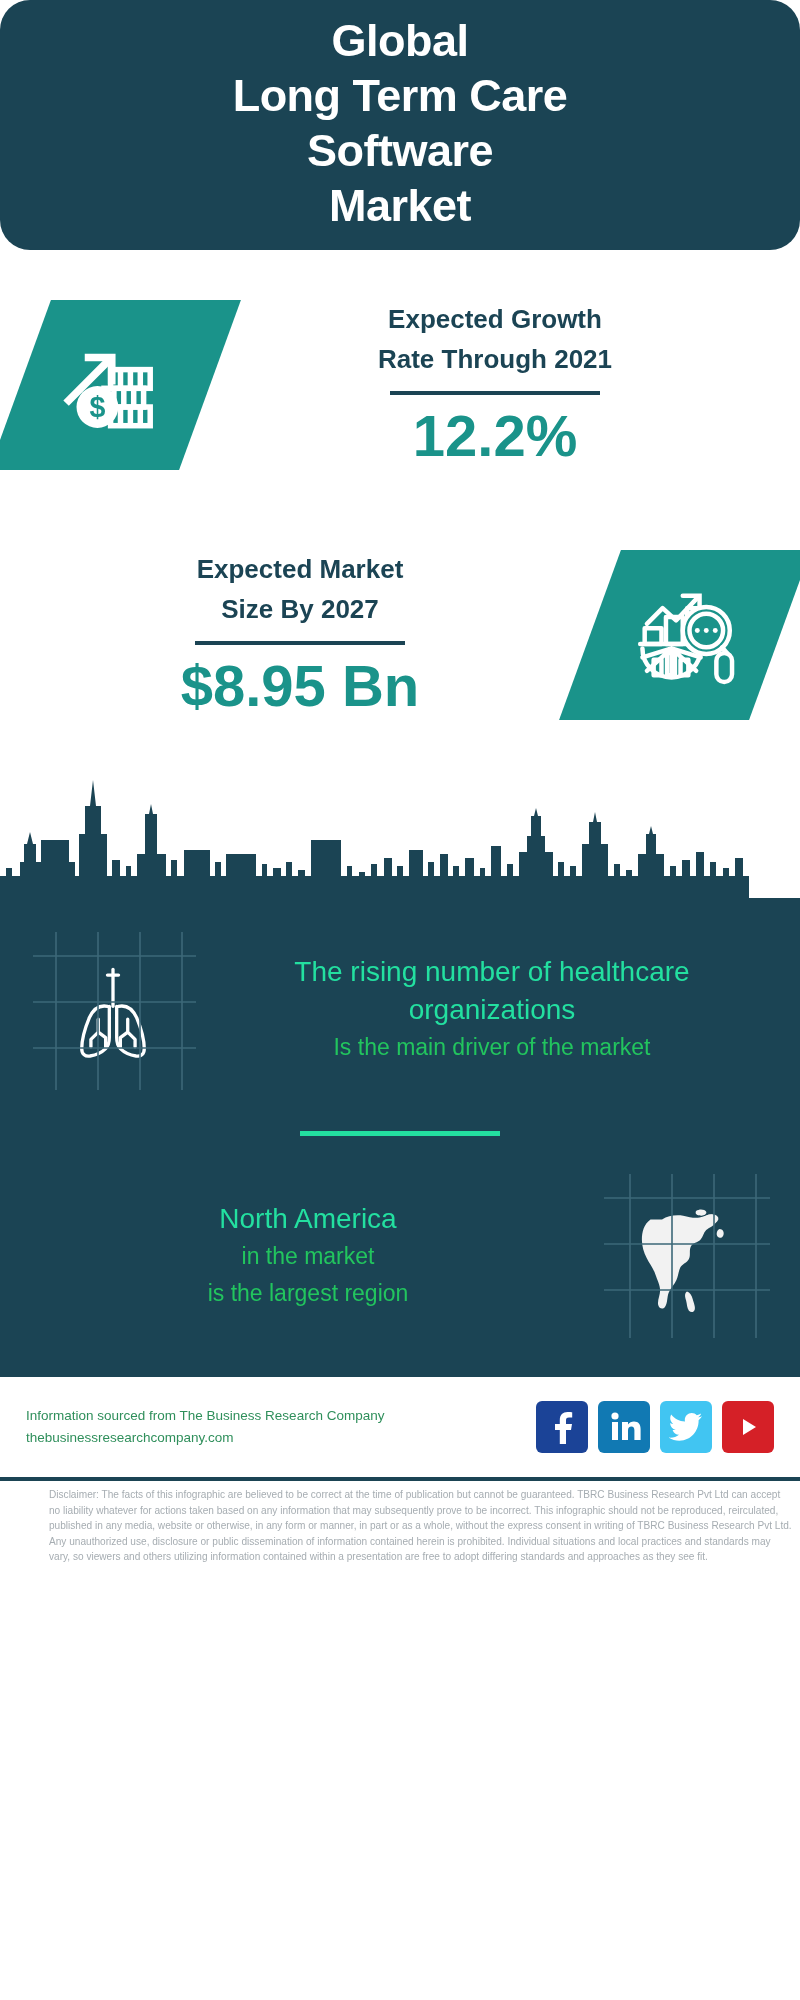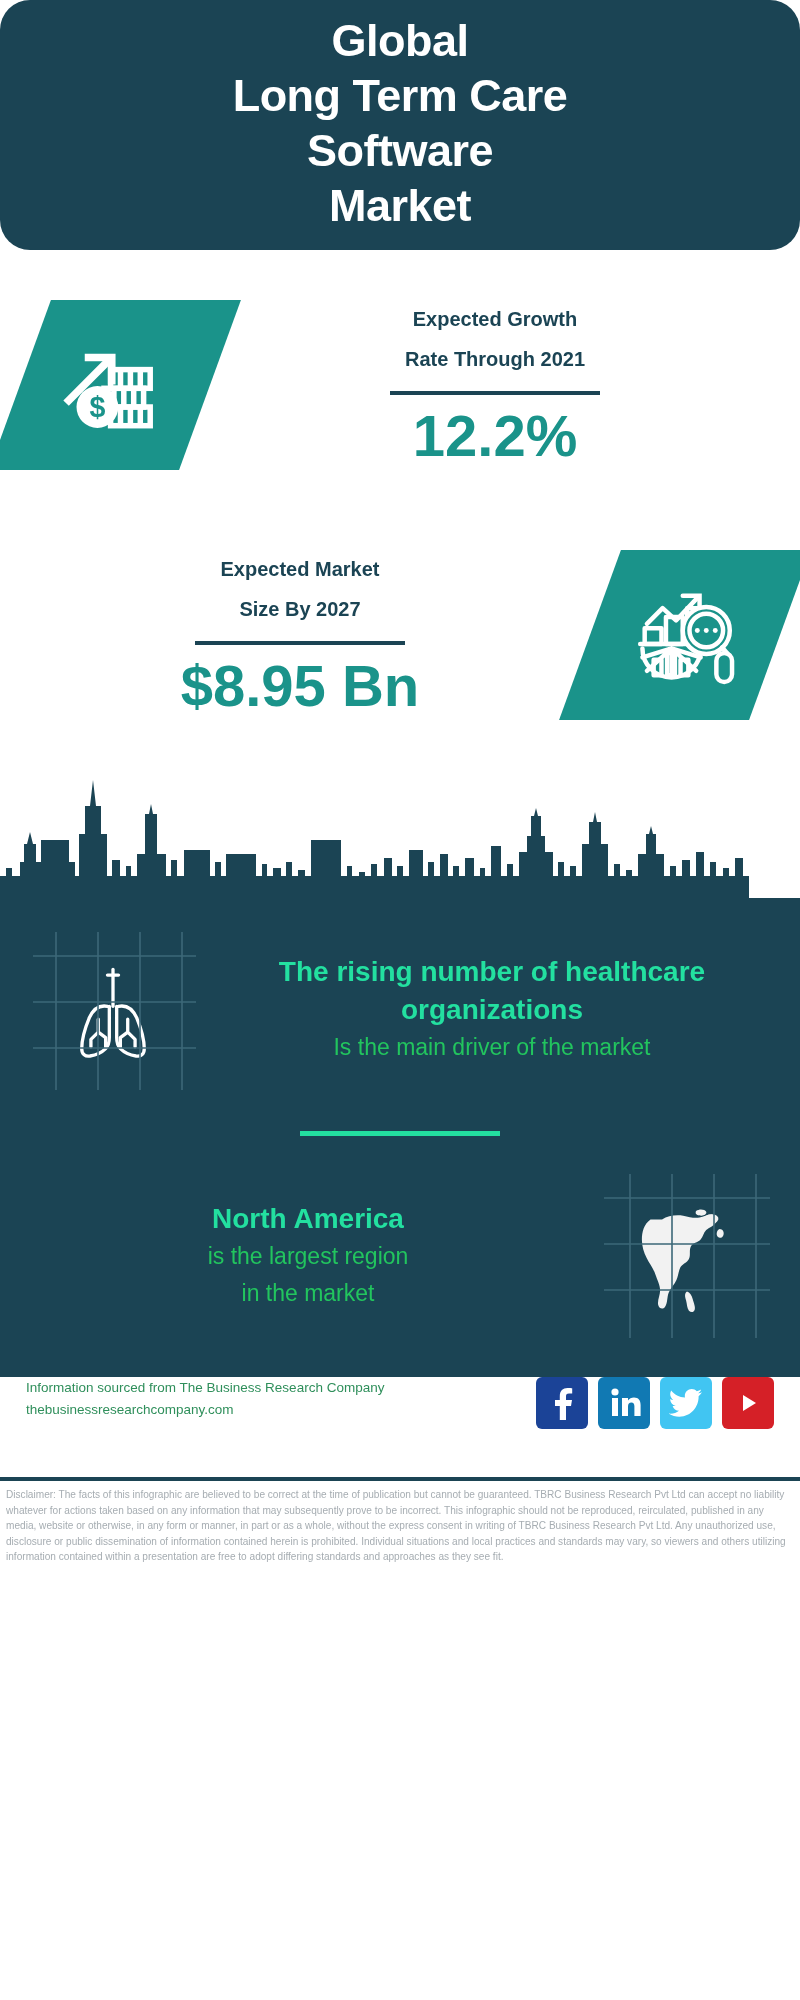--- a/index.html
+++ b/index.html
@@ -42,21 +42,21 @@
     width:190px; height:170px;
     background:#1a938a;
     transform:skewX(-20deg);
     display:flex; align-items:center; justify-content:center;
     flex:0 0 auto;
   }
   .para > svg { transform:skewX(20deg); }
   .stat-text { flex:1; display:flex; flex-direction:column; align-items:center; }
   .stat-title {
     color:#1b4454;
-    font-size:20px;
+    font-size:26px;
     line-height:40px;
     font-weight:bold;
     text-align:center;
   }
   .rule-dark {
     width:210px; height:4px; background:#1b4454;
     margin:12px 0 6px;
   }
   .stat-value {
     color:#1a938a;
@@ -89,40 +89,40 @@
     width:170px; height:175px;
     flex:0 0 auto;
     position:relative;
     display:flex; align-items:center; justify-content:center;
   }
   .grid-ico .grid { position:absolute; inset:0; }
   .insight-text { flex:1; text-align:center; padding:0 4px; }
   .hl {
     color:#23e0a0;
     font-size:28px; line-height:38px;
-    font-weight:bold;
+    font-weight:normal;
     display:block;
   }
   .sub {
     color:#22c55e;
     font-size:23px; line-height:37px;
     display:block;
   }
   .divider-green {
     width:200px; height:5px; background:#23e0a0;
     margin:28px auto 18px;
   }
   .insight-rev .grid-ico { order:2; }
   .insight-rev .insight-text { order:1; }
 
   
   .footer {
     background:#ffffff;
     height:100px;
-    display:flex; align-items:flex-start;
+    display:flex; align-items:center;
     padding:0 26px;
     gap:5px;
   }
   .src { flex:1; }
   .src div {
     color:#2f8f5b;
     font-size:13.5px;
     line-height:22px;
   }
   .socials { display:flex; gap:10px; flex:0 0 auto; }
@@ -134,20 +134,21 @@
   .soc-yt { background:#d52027; }
 
   .divider-bar { height:4px; background:#1b4454; }
 
   .disclaimer {
     color:#a6adb2;
     font-size:10.1px;
     line-height:15.5px;
     padding:6px 6px 0 6px;
     text-align:left;
+    margin-left:43px;
   }
 </style>
 </head>
 <body>
 
 <div class="page">
 
   <div class="header">
     <h1>
       <span class="ln">Global</span>
@@ -267,22 +268,22 @@
             <path d="M24 22 c6 -4 14 -5 22 -4 c6 1 11 3 17 2 c5 -1 9 -4 14 -3 c4 1 5 5 3 8 c-2 4 -7 5 -10 8 c-3 3 -3 7 -6 10 c-3 3 -8 3 -10 7 c-2 4 0 9 -2 13 c-2 4 -7 5 -9 9 c-2 4 -2 9 -4 13 c-2 5 -6 8 -8 13 c-2 5 -1 11 -4 15 c-2 3 -6 2 -7 -2 c-1 -5 2 -10 2 -15 c0 -6 -3 -11 -5 -17 c-2 -6 -6 -11 -9 -17 c-3 -6 -5 -12 -5 -19 c0 -8 2 -16 9 -21 Z"></path>
             <path d="M70 18 c4 -2 9 -2 12 1 c2 3 -1 6 -4 7 c-4 1 -8 0 -10 -2 c-2 -2 0 -5 2 -6 Z"></path>
             <path d="M62 12 c3 -1 7 0 8 2 c1 2 -2 4 -5 4 c-3 0 -6 -1 -6 -3 c0 -2 1 -3 3 -3 Z"></path>
             <path d="M50 97 c3 1 5 4 6 8 c1 4 3 8 2 11 c-1 3 -4 3 -6 1 c-2 -3 -2 -7 -3 -11 c-1 -3 -2 -7 1 -9 Z"></path>
             <path d="M84 32 c3 0 5 3 4 6 c-1 3 -4 4 -6 2 c-2 -2 -1 -7 2 -8 Z"></path>
           </g>
         </svg>
       </div>
       <div class="insight-text">
         <span class="hl">North America</span>
+        <span class="sub">in the market</span>
         <span class="sub">is the largest region</span>
-        <span class="sub">in the market</span>
       </div>
     </div>
   </div>
 
   <div class="footer">
     <div class="src">
       <div>Information sourced from The Business Research Company</div>
       <div>thebusinessresearchcompany.com</div>
     </div>
     <div class="socials">

